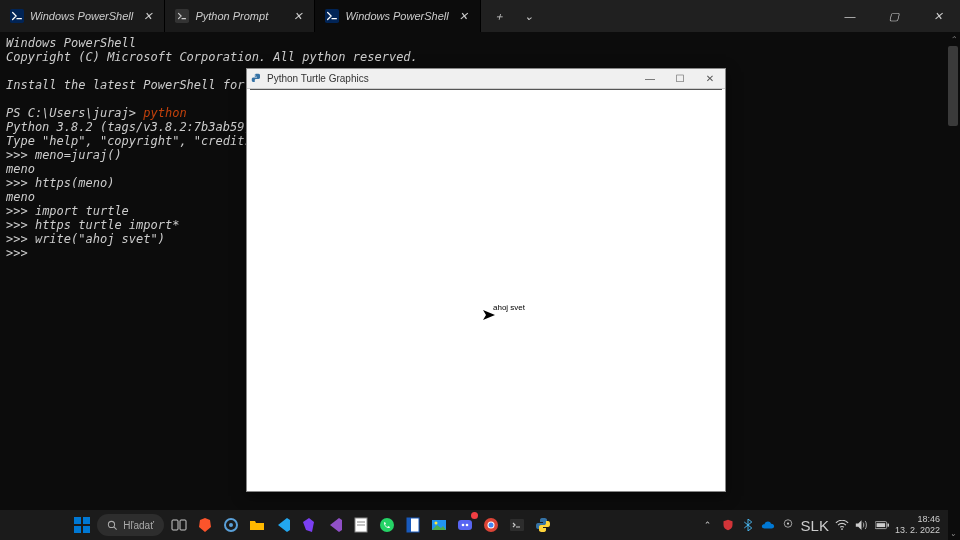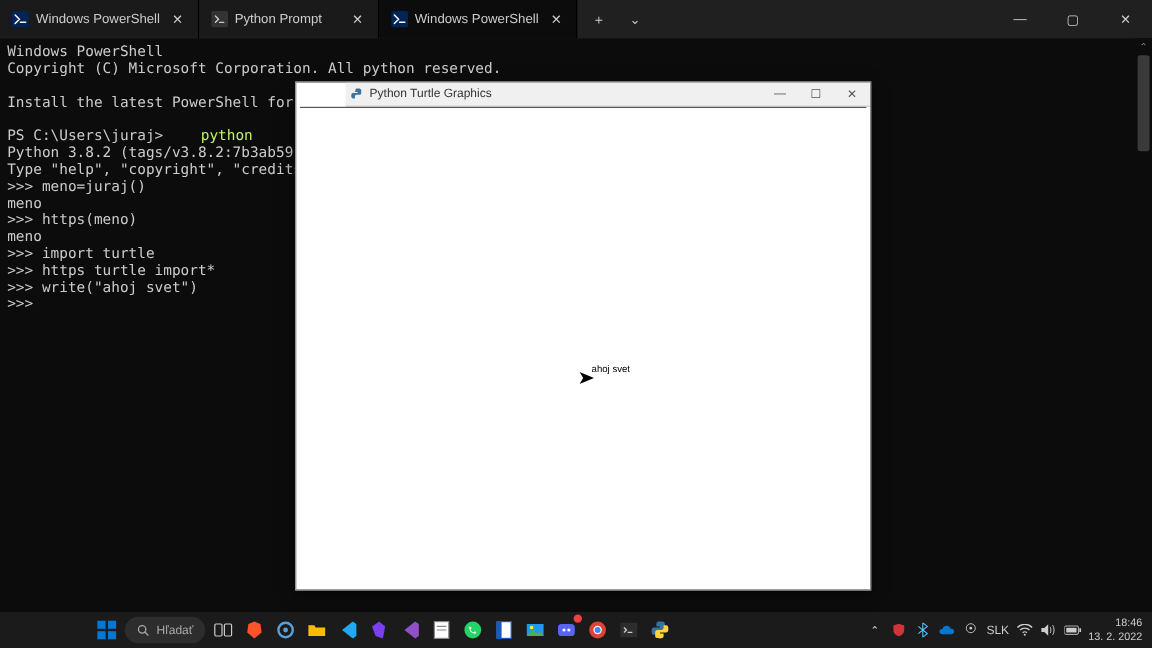--- a/index.html
+++ b/index.html
@@ -1,43 +1,43 @@
 <!DOCTYPE html>
 <html><head>
 <meta charset="utf-8">
 <style>
   * { box-sizing: border-box; margin: 0; padding: 0; }
   html, body { width: 960px; height: 540px; overflow: hidden; font-family: "Segoe UI", sans-serif; background: #000; }
-  .terminal-window { position: absolute; inset: 0; background: #0c0c0c; }
+  .terminal-window { position: absolute; inset: 0; background: #0c0c0c; font-style: italic; }
   .titlebar { height: 32px; background: #202020; display: flex; align-items: stretch; color: #ccc; font-size: 11px; }
   .tab { display: flex; align-items: center; padding: 0 8px 0 10px; gap: 6px; min-width: 150px; position: relative; border-right: 1px solid #000; }
   .tab.active { background: #0c0c0c; }
   .tab.inactive { background: #1a1a1a; }
   .tab-icon { width: 14px; height: 14px; display: inline-flex; align-items: center; justify-content: center; }
   .tab-close { margin-left: auto; padding: 2px 4px; border-radius: 2px; cursor: pointer; }
   .tabbar-buttons { display: flex; align-items: center; padding-left: 4px; gap: 2px; }
   .tab-btn { width: 28px; height: 28px; display: flex; align-items: center; justify-content: center; color: #ccc; cursor: pointer; }
   .winctrls { margin-left: auto; display: flex; }
   .winctrl { width: 44px; display: flex; align-items: center; justify-content: center; color: #ccc; cursor: pointer; }
   .term-body { position: absolute; top: 32px; left: 0; right: 0; bottom: 0; padding: 4px 6px; font-family: Consolas, monospace; font-size: 12px; line-height: 14px; color: #cccccc; white-space: pre; }
-  .yellowish { color: #bef264; margin-left: 24px; }
+  .yellowish { color: #c2410c; }
   .scrollbar-v { position: absolute; top: 32px; right: 0; bottom: 0; width: 14px; background: #0c0c0c; }
   .scrollbar-thumb { position: absolute; top: 0; left: 2px; width: 10px; height: 80px; background: #3a3a3a; border-radius: 2px; }
   .scrollbar-btn { position: absolute; left: 0; width: 14px; height: 14px; display: flex; align-items: center; justify-content: center; color: #888; font-size: 8px; }
 
   .turtle-window { position: absolute; left: 246px; top: 68px; width: 480px; height: 424px; background: #fff; border: 1px solid #888; box-shadow: 0 4px 12px rgba(0,0,0,0.5); display: flex; flex-direction: column; }
-  .turtle-titlebar { height: 20px; background: #f0f0f0; display: flex; align-items: center; font-size: 10px; color: #333; padding-left: 4px; border-bottom: 1px solid #ccc; margin-left: 41px; }
+  .turtle-titlebar { height: 20px; background: #f0f0f0; display: flex; align-items: center; font-size: 10px; color: #333; padding-left: 4px; border-bottom: 1px solid #ccc; }
   .turtle-title-icon { width: 12px; height: 12px; margin-right: 4px; }
   .turtle-winctrls { margin-left: auto; display: flex; }
   .turtle-winctrl { width: 30px; height: 20px; display: flex; align-items: center; justify-content: center; cursor: pointer; color: #555; }
   .turtle-canvas { flex: 1; background: #fff; position: relative; margin: 0 3px 3px 3px; border-top:1px solid #555;text-align:right; }
   .turtle-pointer { position: absolute; left: 233px; top: 220px; }
   .turtle-text { position: absolute; left: 243px; top: 213px; font-size: 8px; font-family: Arial, sans-serif; color: #000; }
 
-  .taskbar { position: absolute; left: 0; right: 0; bottom: 0; height: 30px; background: #1b1b1b; display: flex; align-items: center; padding: 0 6px; gap: 16px; }
+  .taskbar { position: absolute; left: 0; right: 12px; bottom: 0; height: 30px; background: #1b1b1b; display: flex; align-items: center; padding: 0 6px; gap: 16px; }
   .task-center { margin: 0 auto; display: flex; align-items: center; gap: 4px; }
   .task-icon { width: 22px; height: 22px; border-radius: 3px; display: flex; align-items: center; justify-content: center; cursor: pointer; position: relative; }
   .search-pill { display: flex; align-items: center; gap: 5px; background: #2d2d2d; border-radius: 12px; padding: 0 10px; height: 22px; font-size: 10px; color: #aaa; cursor: text; }
   .systray { margin-left: auto; display: flex; align-items: center; gap: 6px; color: #ccc; font-size: 9px; }
   .systray-ico { width: 14px; height: 14px; display:flex; align-items:center; justify-content:center; cursor: pointer; }
   .clock-block { display: flex; flex-direction: column; align-items: flex-end; line-height: 11px; padding-right: 2px; cursor: pointer; justify-content: flex-end; }
 
   svg { display: block; }
 </style>
 </head>
@@ -268,21 +268,21 @@
         <svg width="14" height="10" viewBox="0 0 16 10">
           <path d="M4 9c-2 0-3-1-3-2.5S2 4 4 4c.3-2 2-3 4-3 1.7 0 3 1 3.5 2.5C14 3.5 15 5 15 6.5S14 9 12 9z" fill="#0078d4"></path>
         </svg>
       </div>
     <div class="systray-ico">
         <svg width="10" height="12" viewBox="0 0 12 16">
           <circle cx="6" cy="6" r="5" fill="none" stroke="#ccc"></circle>
           <circle cx="6" cy="6" r="1.5" fill="#ccc"></circle>
         </svg>
       </div>
-    <span style="cursor:pointer;font-size:10px;">SLK</span>
+    <span style="cursor:pointer;font-size:15px;">SLK</span>
     <div class="systray-ico">
         <svg width="14" height="11" viewBox="0 0 16 12">
           <path d="M1 3c4-4 10-4 14 0M3.5 5.5c2.5-2.5 6.5-2.5 9 0M6 8c1-1 3-1 4 0" stroke="#ccc" stroke-width="1.3" fill="none"></path>
           <circle cx="8" cy="10" r="1" fill="#ccc"></circle>
         </svg>
       </div>
     <div class="systray-ico">
         <svg width="13" height="12" viewBox="0 0 16 14">
           <path d="M1 5h3l4-4v12l-4-4H1z" fill="#ccc"></path>
           <path d="M10 4c1 1 1 5 0 6M12.5 2c2 2 2 8 0 10" stroke="#ccc" fill="none"></path>

